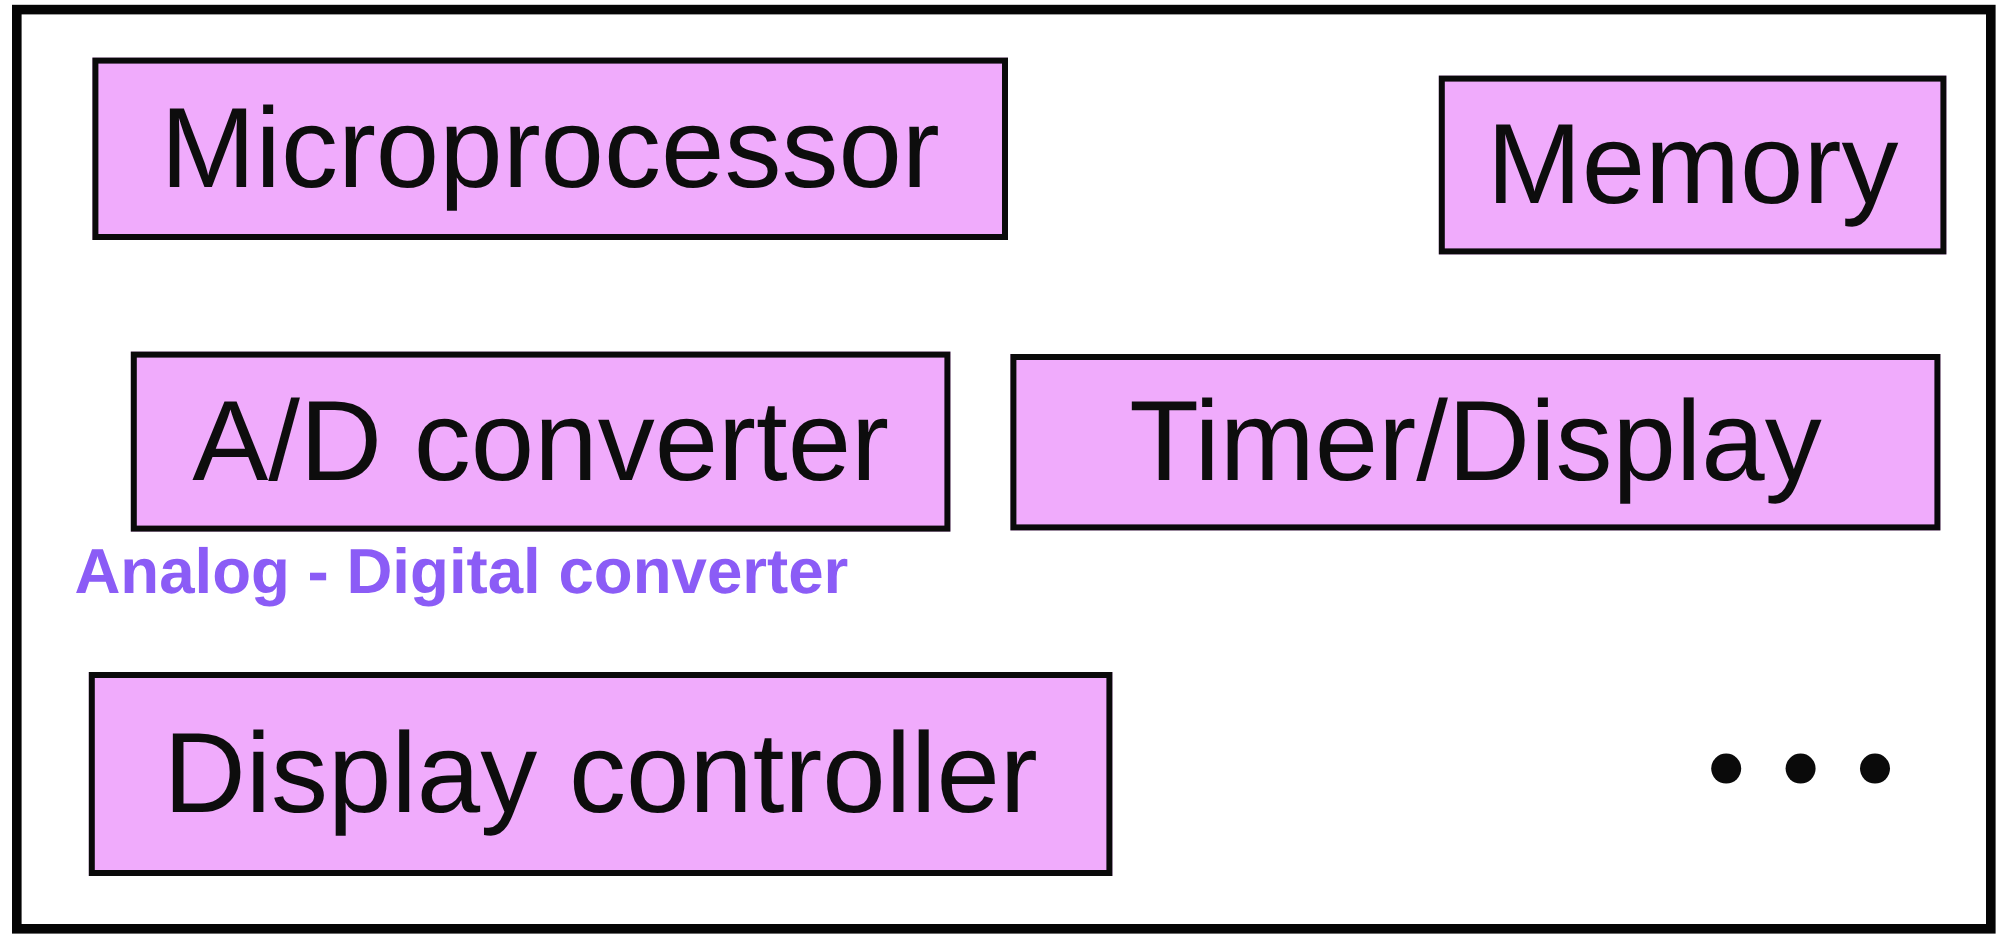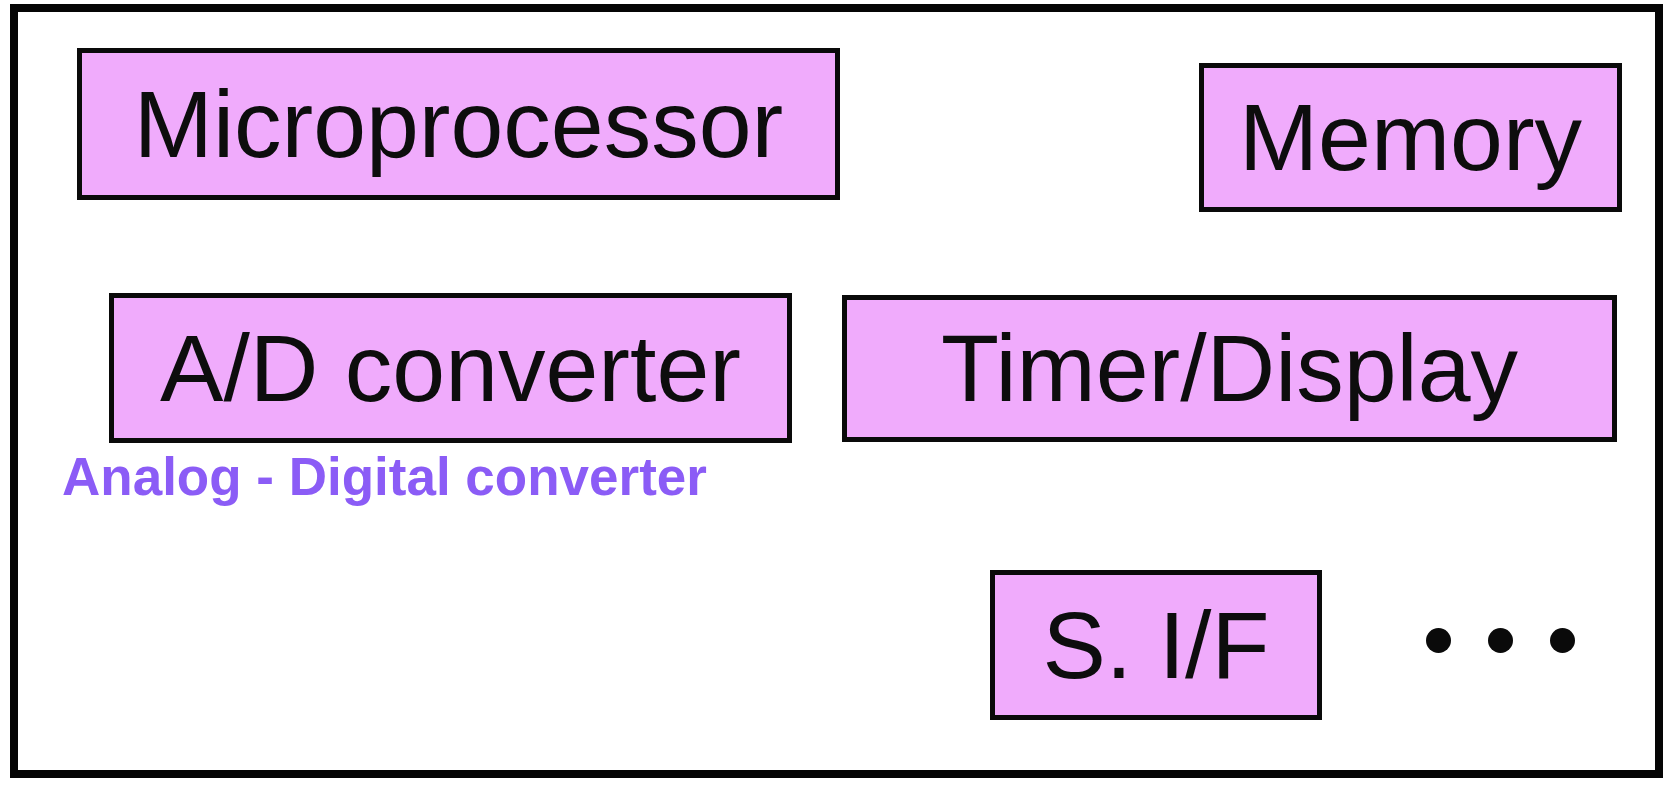--- a/index.html
+++ b/index.html
@@ -88,24 +88,24 @@
   <div class="block" id="block-ad-converter">
     <span>A/D converter</span>
   </div>
 
   <div class="block" id="block-timer-counters">
     <span>Timer/Display</span>
   </div>
 
   <div class="annotation" id="ad-annotation" style="color: #8b5cf6;">Analog - Digital converter</div>
 
+  <div class="block" id="block-display-ctrl">
+    <span>Display controller</span>
+  </div>
 
-  <div class="block" id="block-serial-if">
-    <span>S. I/F</span>
-  </div>
 
   <div class="ellipsis-dots" id="ellipsis">
       <div class="dot" style="background: rgb(10, 10, 10);"></div>
       <div class="dot" style="background: rgb(10, 10, 10);"></div>
       <div class="dot" style="background: rgb(10, 10, 10);"></div>
     </div>
 
 </div>
 
 </body></html>

